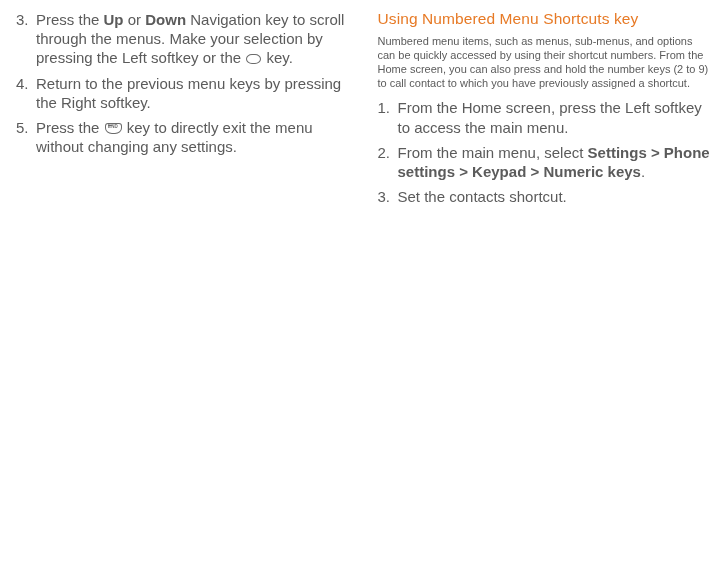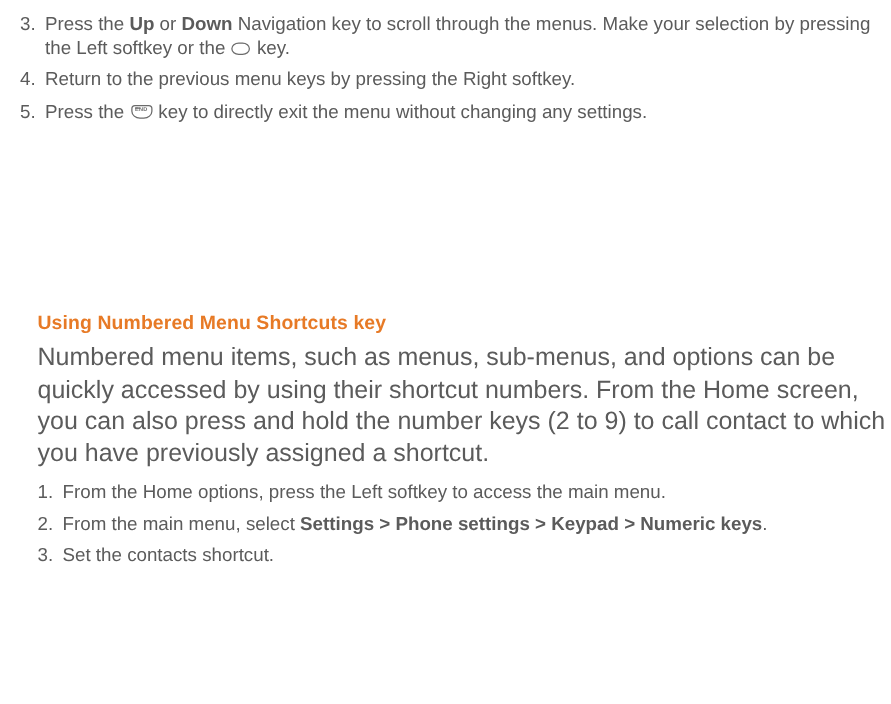--- a/index.html
+++ b/index.html
@@ -11,40 +11,39 @@
     font-family: Arial, Helvetica, sans-serif;
     color: #5b5b5b;
     -webkit-font-smoothing: antialiased;
   }
   .page {
     display: flex;
     width: 713px;
     height: 500px;
     box-sizing: border-box;
     padding: 10px 2px 10px 16px;
-    flex-direction: column;
   }
   .col {
     flex: 1 1 50%;
     box-sizing: border-box;
   }
   .col-left  { padding-right: 14px; }
   .col-right { padding-left: 14px; }
 
   .heading {
     color: #e77a26;
-    font-weight: bold;
+    font-weight: normal;
     font-size: 15.5px;
     margin: 0 0 6px 0;
     letter-spacing: 0.1px;
   }
 
   p.body {
     margin: 0 0 8px 0;
-    font-size: 20px;
+    font-size: 11px;
     line-height: 1.28;
     color: #5b5b5b;
   }
 
   ol.steps {
     margin: 0;
     padding: 0;
     list-style: none;
     counter-reset: step var(--start, 0);
   }
@@ -119,19 +118,19 @@
         <li>Press the <span class="b">Up</span> or <span class="b">Down</span> Navigation key to scroll through the menus. Make your selection by pressing the Left softkey or the <span class="key-round"></span> key.</li>
         <li>Return to the previous menu keys by pressing the Right softkey.</li>
         <li>Press the <span class="key-end"></span> key to directly exit the menu without changing any settings.</li>
       </ol>
   </div>
 
   <div class="col col-right">
     <p class="heading">Using Numbered Menu Shortcuts key</p>
     <p class="body">Numbered menu items, such as menus, sub-menus, and options can be quickly accessed by using their shortcut numbers. From the Home screen, you can also press and hold the number keys (2 to 9) to call contact to which you have previously assigned a shortcut.</p>
     <ol class="steps" id="right-list" style="--start: 0;">
-        <li>From the Home options, press the Left softkey to access the main menu.</li>
+        <li>From the Home screen, press the Left softkey to access the main menu.</li>
         <li>From the main menu, select <span class="b">Settings &gt; Phone settings &gt; Keypad &gt; Numeric keys</span>.</li>
         <li>Set the contacts shortcut.</li>
       </ol>
   </div>
 
 </div>
 
 </body></html>

